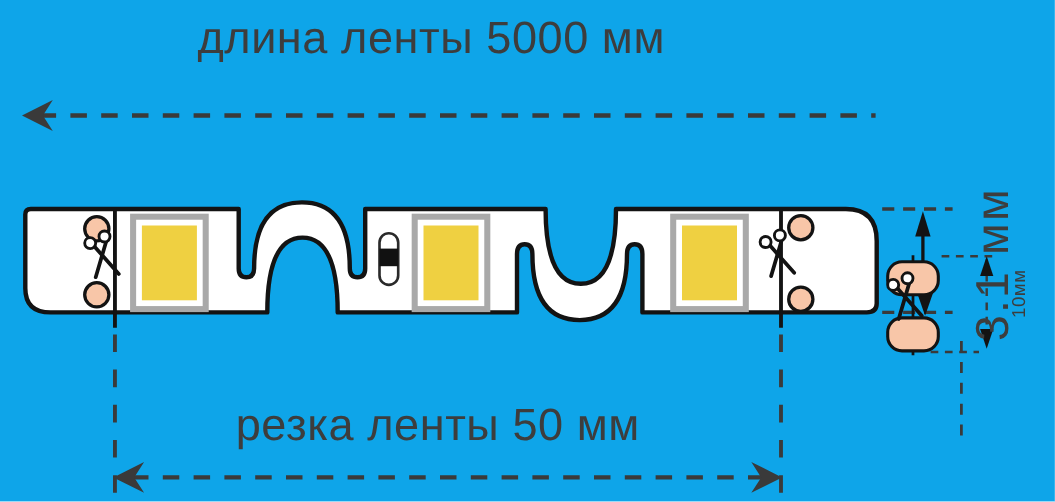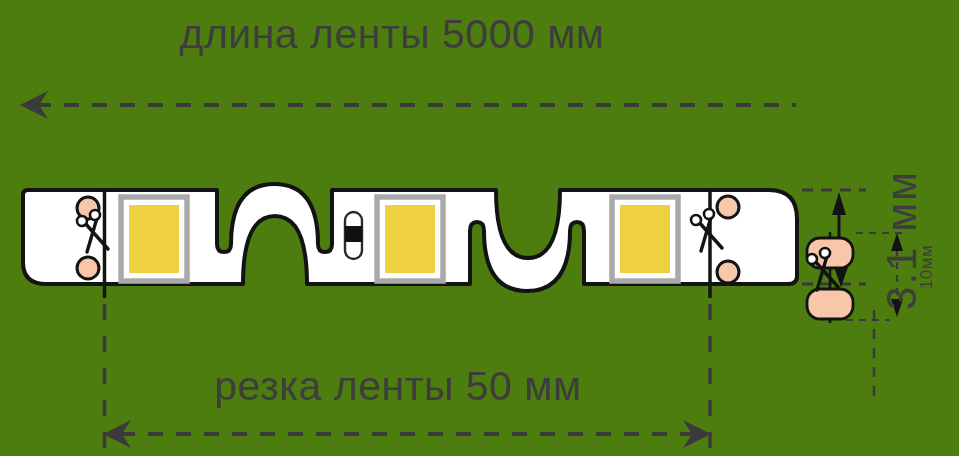--- a/index.html
+++ b/index.html
@@ -1,16 +1,16 @@
 <!DOCTYPE html>
 <html><head>
 <meta charset="utf-8">
 <style>
   html,body{margin:0;padding:0;background:#ffffff;width:959px;height:456px;overflow:hidden;}
-  .stage{position:relative;width:959px;height:456px;background:#4d7c0f;
+  .stage{position:relative;width:959px;height:456px;background:#0ea5e9;
          font-family:"Liberation Sans","DejaVu Sans",sans-serif;}
   svg{position:absolute;left:0;top:0;}
   text{font-family:"Liberation Sans","DejaVu Sans",sans-serif;fill:#3d3d3d;}
   .dim-title{font-size:41px;letter-spacing:0.5px;}
   .dim-side{font-size:42px;letter-spacing:2px;}
   .dim-side-small{font-size:17px;letter-spacing:0.5px;}
 </style>
 </head>
 <body>
 

